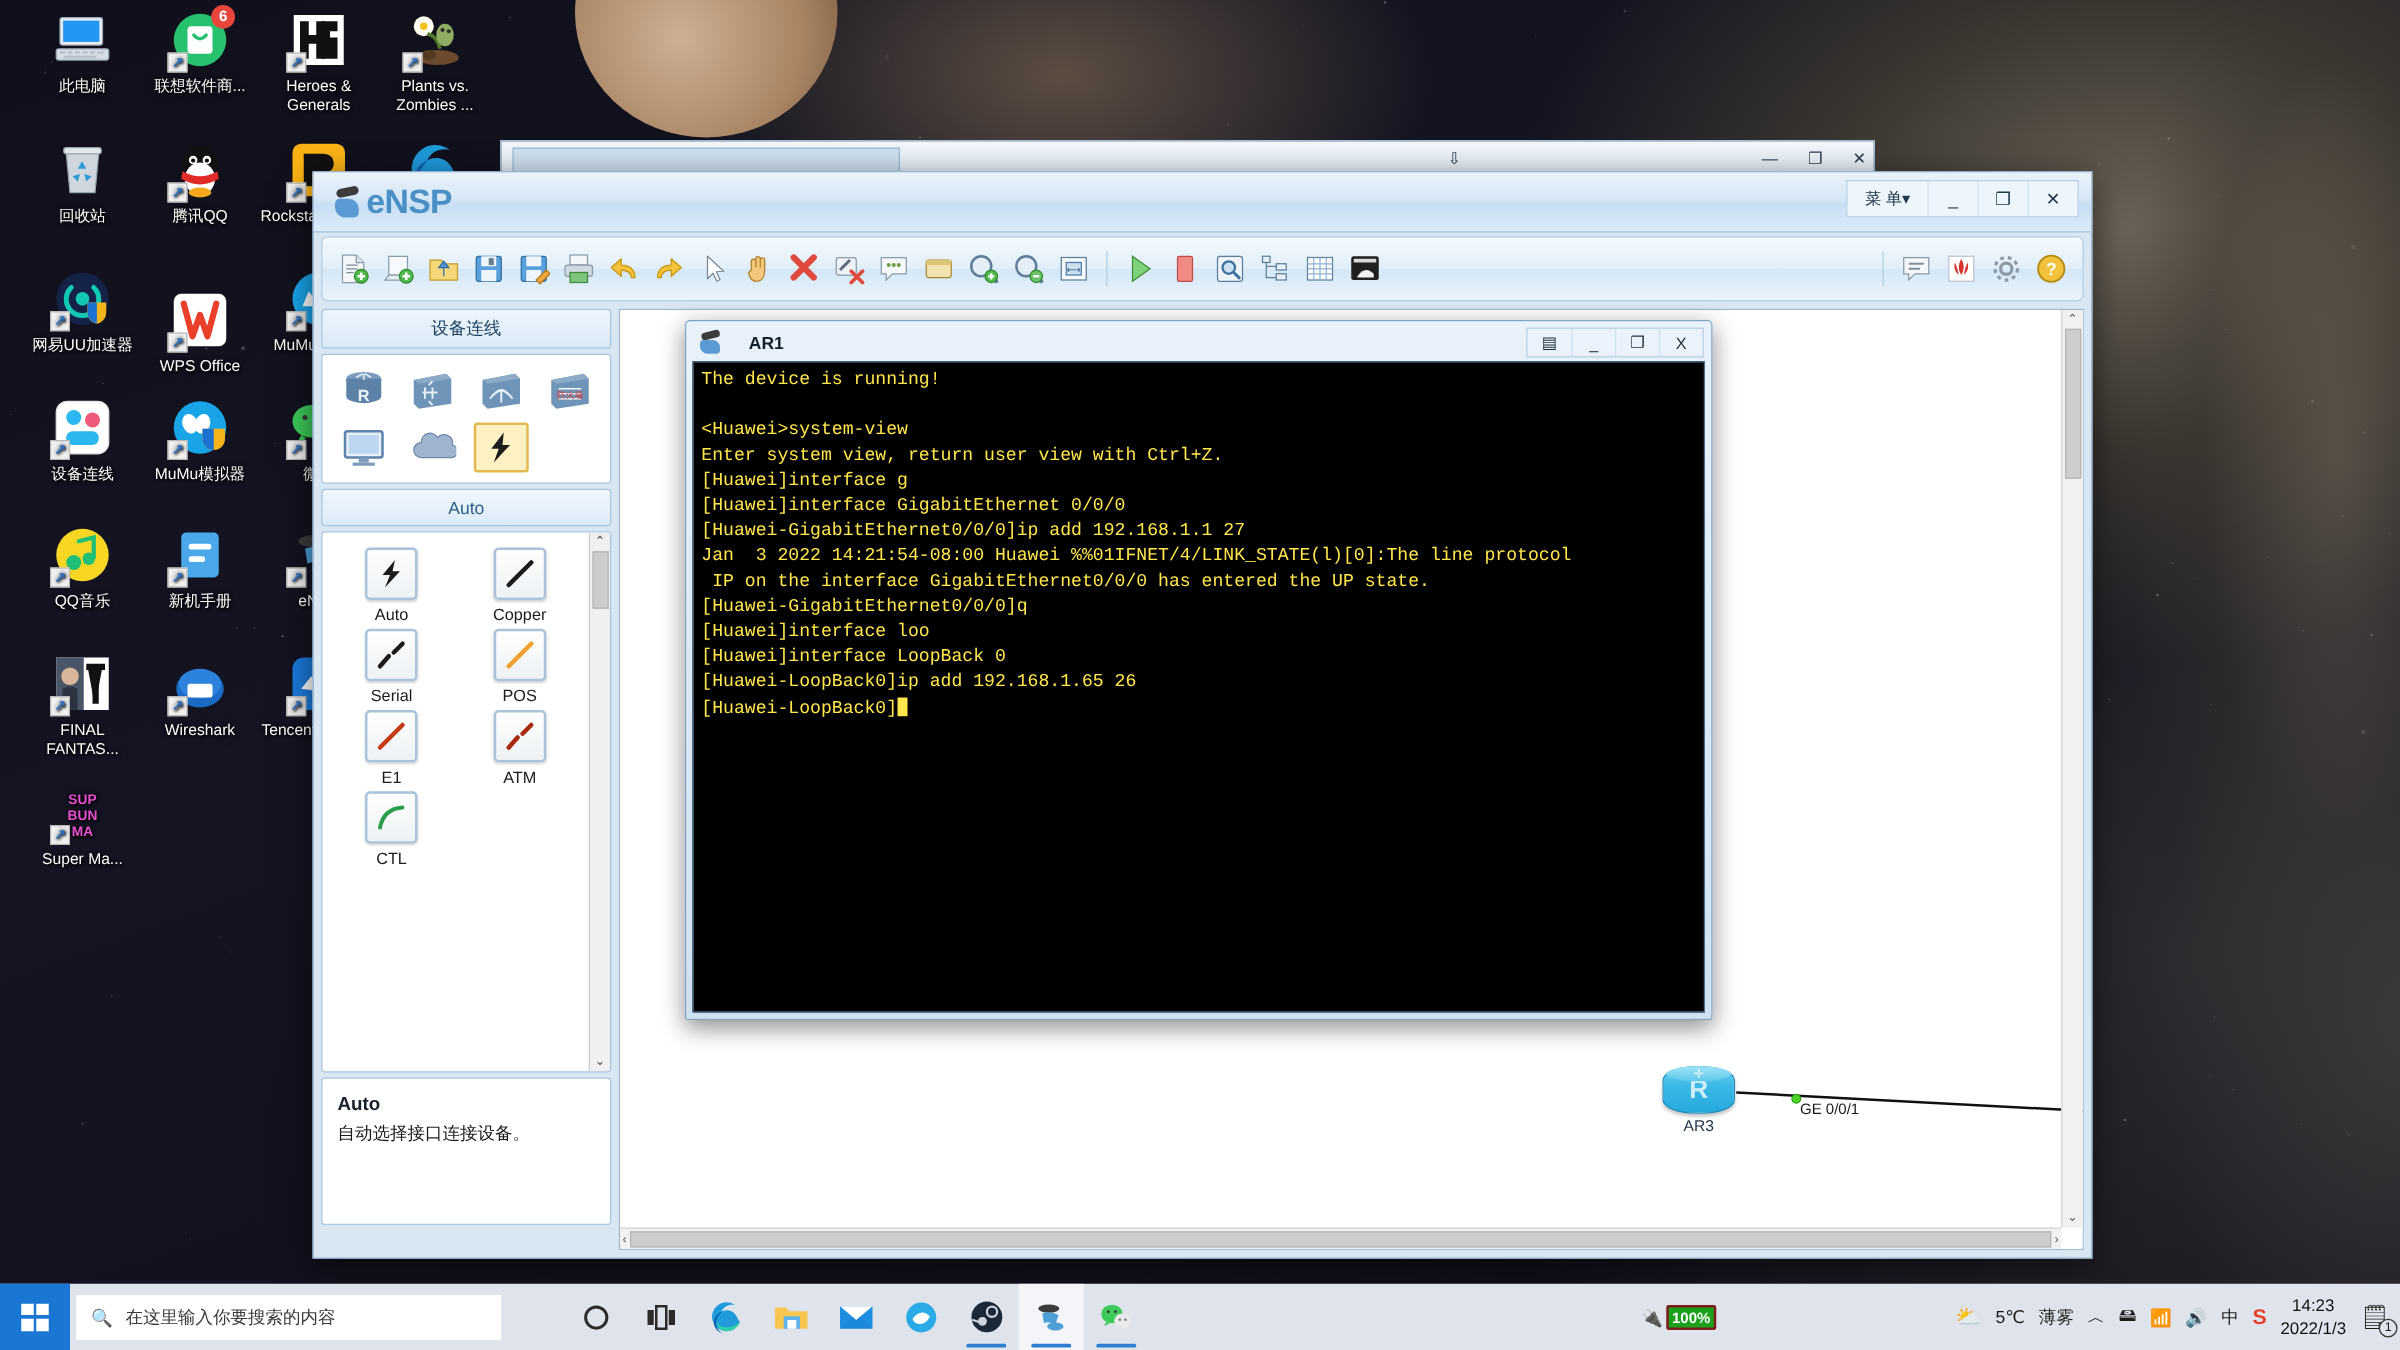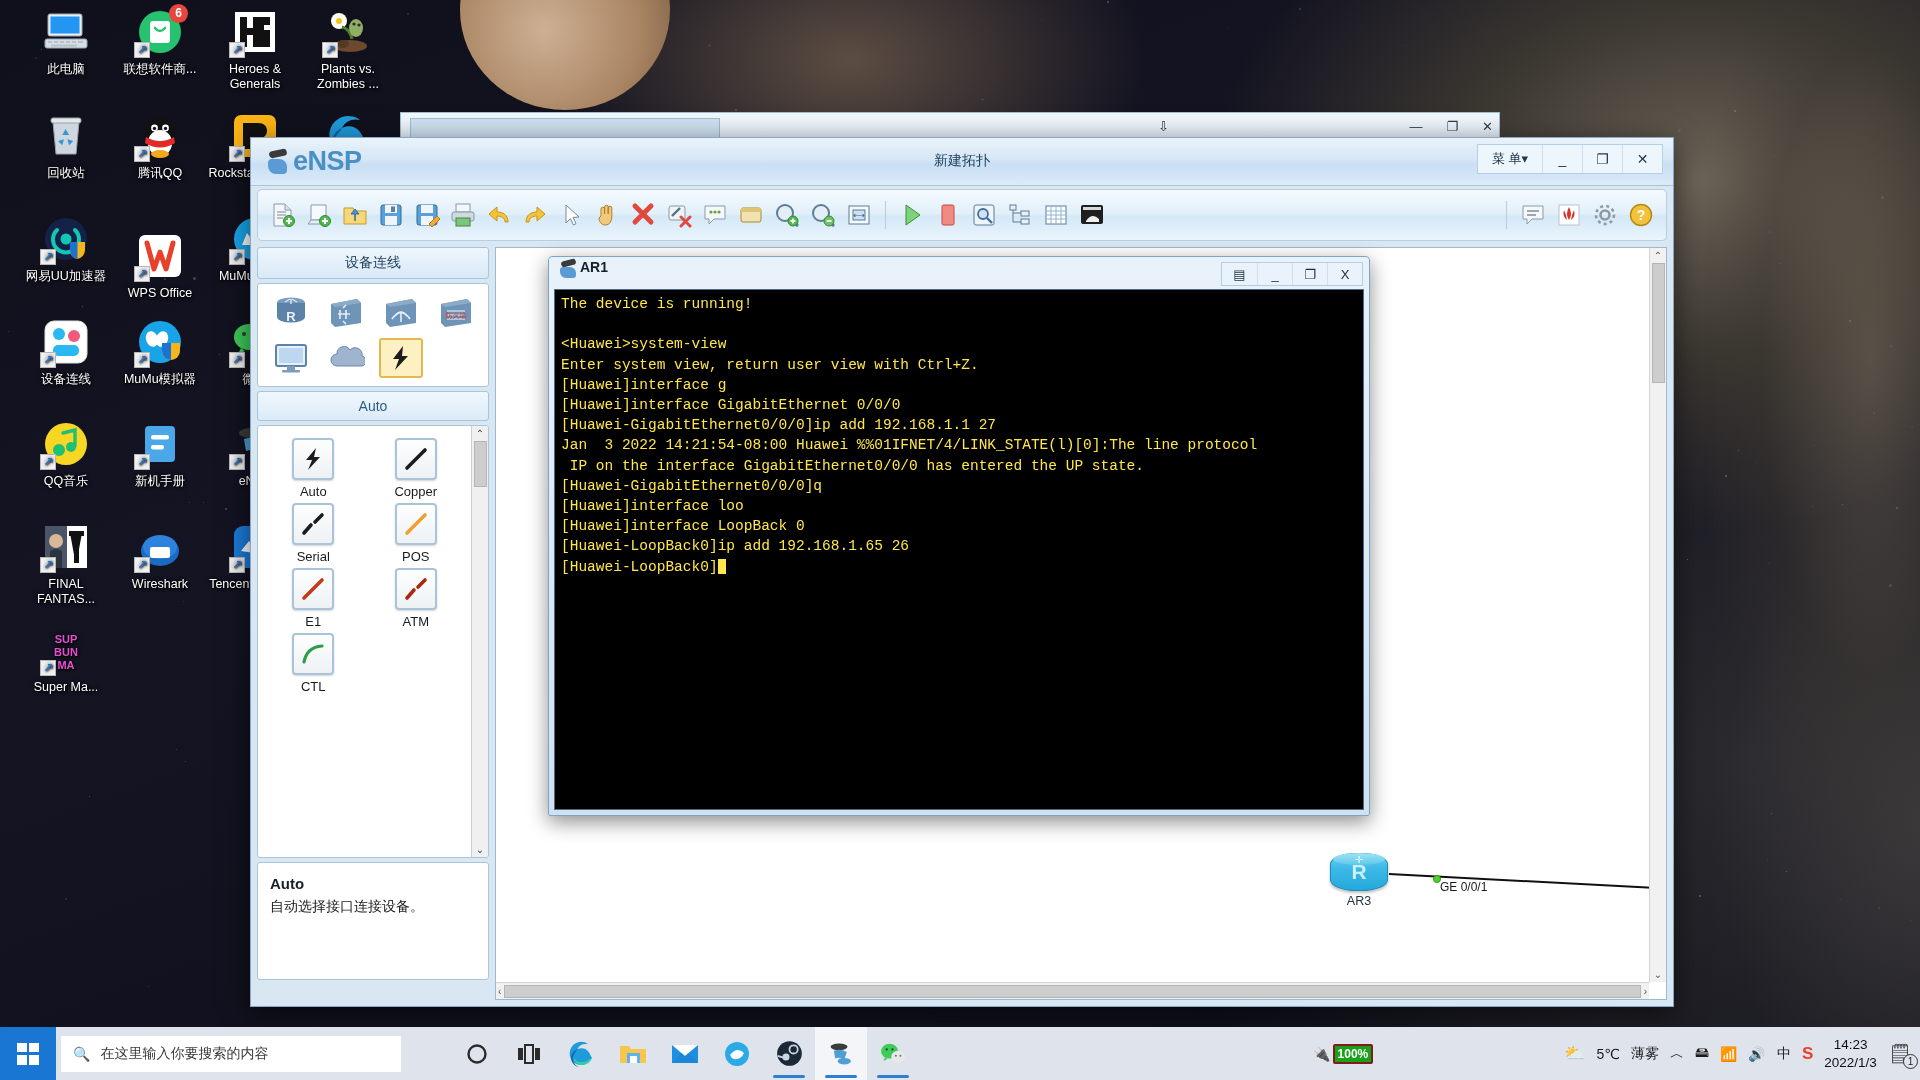--- a/index.html
+++ b/index.html
@@ -239,22 +239,22 @@
 
   
   #ar1{
     position:absolute; left:548px; top:256px; width:822px; height:560px;
     background:linear-gradient(180deg,#e9f2fa,#cfe1f1);
     border:1px solid #7ea4c6; border-radius:4px 4px 2px 2px;
     box-shadow:0 6px 20px rgba(0,0,0,.45);
     display:flex; flex-direction:column; padding:2px;
   }
   #ar1-title{
-    height:30px; flex:none; display:flex; align-items:flex-start; position:relative;
-    padding-left:8px; gap:1px;
+    height:30px; flex:none; display:flex; align-items:center; position:relative;
+    padding-left:8px; gap:20px;
   }
   #ar1-icon{ width:20px;height:20px;position:relative;}
   #ar1-icon::before{
     content:""; position:absolute; left:2px; top:1px; width:15px; height:6px;
     background:#3b3b3b; border-radius:3px; transform:rotate(-14deg);
   }
   #ar1-icon::after{
     content:""; position:absolute; left:1px; top:8px; width:16px; height:11px;
     background:#5b9bd5; border-radius:3px 6px 3px 6px;
   }
@@ -829,21 +829,20 @@
 </div>
 <div id="behind-left"></div>
 
 <div id="ensp">
 
   <div id="ensp-title">
     <div class="ensp-logo">
       <span class="mark"></span>
       <span class="word">eNSP</span>
     </div>
-    <div id="ensp-doctitle">新建拓扑</div>
     <div id="ensp-winbtns">
       <div>菜 单▾</div>
       <div>_</div>
       <div>❐</div>
       <div>✕</div>
     </div>
   </div>
 
   <div id="ensp-toolbar">
       <div class="tb">

